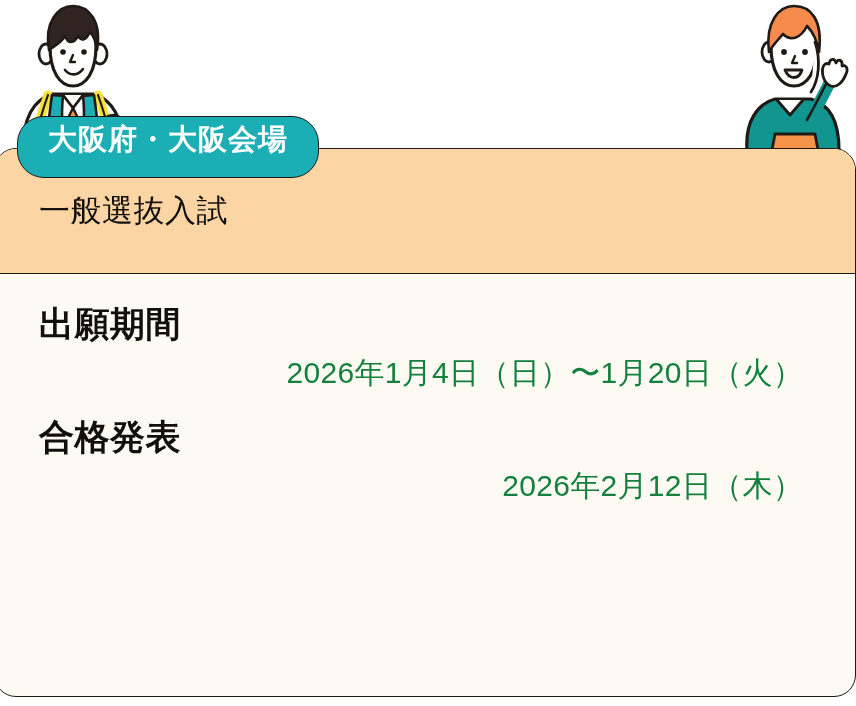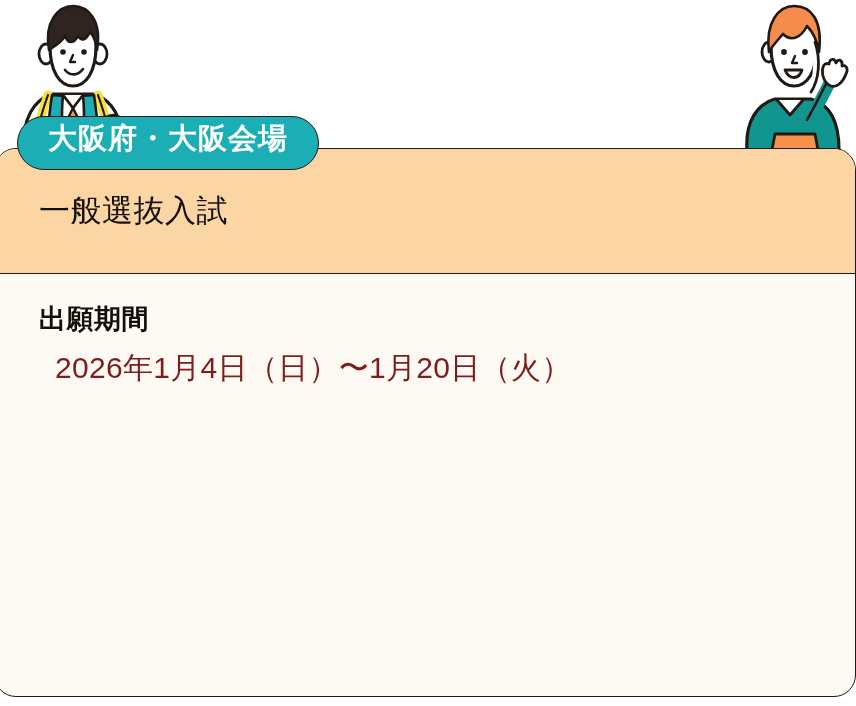--- a/index.html
+++ b/index.html
@@ -66,45 +66,46 @@
   #card-body {
     padding: 30px 44px 0 44px;
     box-sizing: border-box;
   }
 
   .info-block { margin-bottom: 26px; }
   .info-block:last-child { margin-bottom: 0; }
 
   .info-label {
     margin: 0 0 12px 0;
-    font-size: 27px;
+    font-size: 35px;
     font-weight: 700;
     color: #120f0d;
     letter-spacing: 0.5px;
     line-height: 1.15;
   }
 
   .info-value {
-    margin: 16px;
+    margin: 8px;
     font-size: 30px;
     font-weight: 400;
-    color: #7f1d1d;
+    color: #15803d;
     letter-spacing: 0.3px;
     line-height: 1.15;
+    text-align: right;
   }
 
   
   #venue-badge {
     position: absolute;
     left: 17px;
     top: 116px;
-    height: 54px;
-    padding: 16px 30px;
+    height: 62px;
+    padding: 8px 30px;
     display: flex;
-    align-items: flex-end;
+    align-items: flex-start;
     justify-content: center;
     background: #1bafb5;
     border: 1.6px solid #201a17;
     border-radius: 27px;
     box-sizing: border-box;
     z-index: 5;
   }
 
   #venue-badge-label {
     color: #ffffff;
@@ -196,20 +197,24 @@
     <div id="card-body">
 
       <div class="info-block">
         <p class="info-label">出願期間</p>
         <p class="info-value">2026年1月4日（日）〜1月20日（火）</p>
       </div>
 
       <div class="info-block">
       </div>
 
+      <div class="info-block">
+        <p class="info-label">合格発表</p>
+        <p class="info-value">2026年2月12日（木）</p>
+      </div>
 
     </div>
   </section>
 
   <div id="venue-badge">
     <span id="venue-badge-label">大阪府・大阪会場</span>
   </div>
 
 </div>
 

